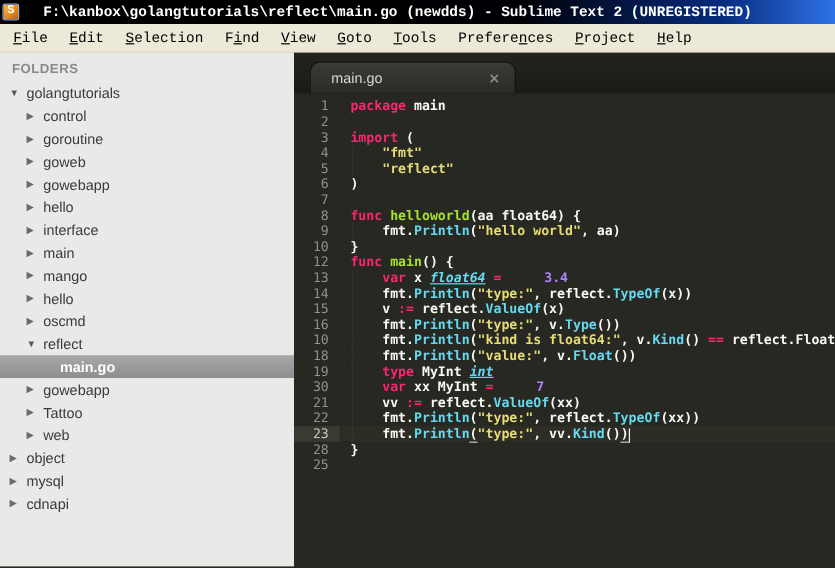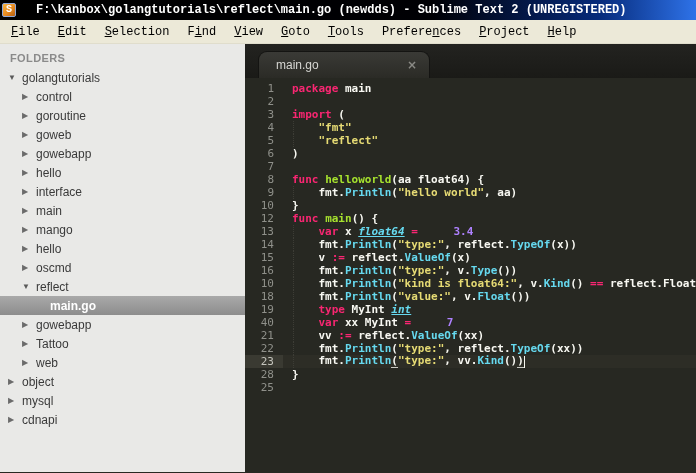--- a/index.html
+++ b/index.html
@@ -68,21 +68,21 @@
   .line { display:flex; height:13px; }
   .line .gutter {
     width:38px; flex:0 0 auto; text-align:right; padding-right:9px;
     color:#8f908a; font-weight:400;
   }
   .line .code { white-space:pre; position:relative; padding-left:9px; color:#f8f8f2; }
   .line.ind .code::before {
     content:""; position:absolute; left:10px; top:0; bottom:0;
     border-left:1px dotted #3d3d36;
   }
-  .line.current { background:#2d2d26;align-items:flex-end; }
+  .line.current { background:#2d2d26; }
   .line.current .gutter { background:#3a3a32; color:#c4c4bc; }
 
   .tk-w { color:#f8f8f2; }
   .tk-p { color:#f92672; }
   .tk-g { color:#a6e22e; }
   .tk-y { color:#e6db74; }
   .tk-c { color:#66d9ef; }
   .tk-ci { color:#66d9ef; font-style:italic;text-decoration:underline; }
   .tk-u { color:#ae81ff;margin-left:29px; }
   .ul { border-bottom:1px solid #c8c8c2; }
@@ -268,21 +268,21 @@
           </div>
           <div class="line ind">
             <span class="gutter">18</span>
             <span class="code"><span class="tk-w">    fmt.</span><span class="tk-c">Println</span><span class="tk-w">(</span><span class="tk-y">"value:"</span><span class="tk-w">, v.</span><span class="tk-c">Float</span><span class="tk-w">())</span></span>
           </div>
           <div class="line ind">
             <span class="gutter">19</span>
             <span class="code"><span class="tk-w">    </span><span class="tk-p">type</span><span class="tk-w"> MyInt </span><span class="tk-ci">int</span></span>
           </div>
           <div class="line ind">
-            <span class="gutter">40</span>
+            <span class="gutter">30</span>
             <span class="code"><span class="tk-w">    </span><span class="tk-p">var</span><span class="tk-w"> xx MyInt </span><span class="tk-p">=</span><span class="tk-w"> </span><span class="tk-u">7</span></span>
           </div>
           <div class="line ind">
             <span class="gutter">21</span>
             <span class="code"><span class="tk-w">    vv </span><span class="tk-p">:=</span><span class="tk-w"> reflect.</span><span class="tk-c">ValueOf</span><span class="tk-w">(xx)</span></span>
           </div>
           <div class="line ind">
             <span class="gutter">22</span>
             <span class="code"><span class="tk-w">    fmt.</span><span class="tk-c">Println</span><span class="tk-w">(</span><span class="tk-y">"type:"</span><span class="tk-w">, reflect.</span><span class="tk-c">TypeOf</span><span class="tk-w">(xx))</span></span>
           </div>

